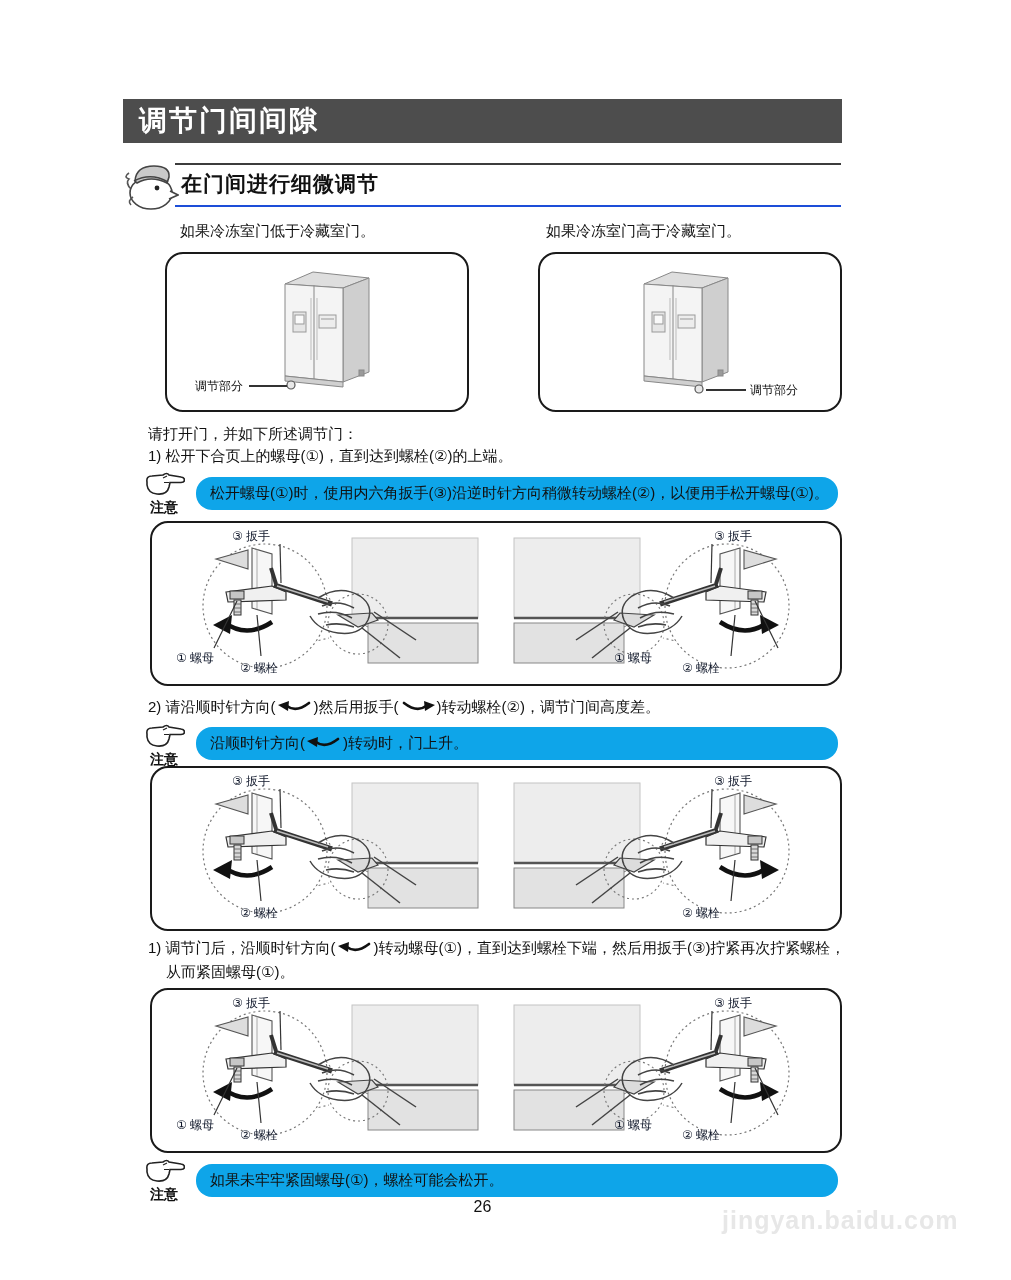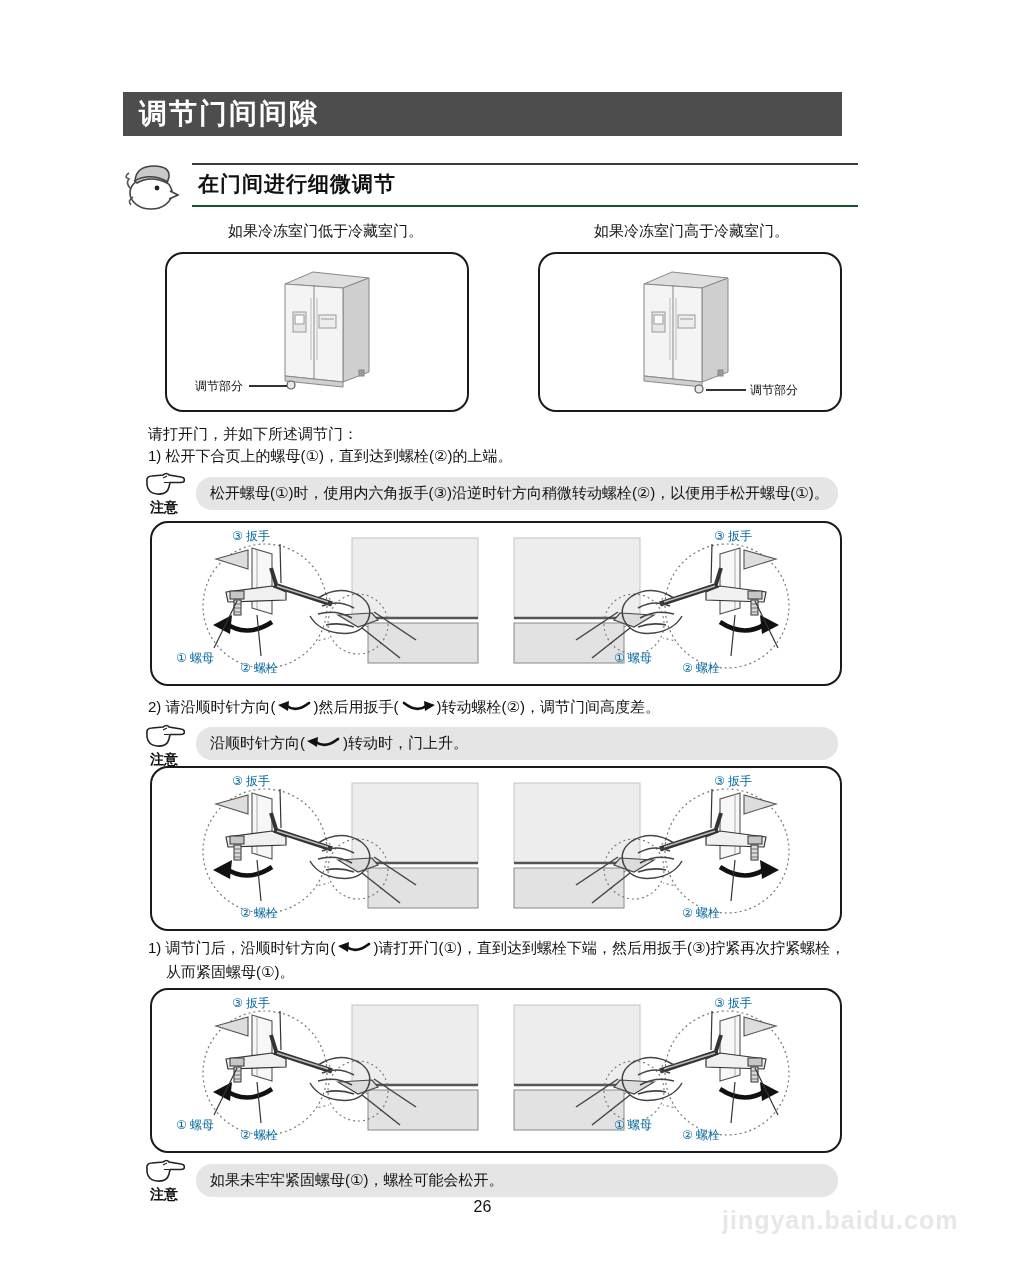--- a/index.html
+++ b/index.html
@@ -1,39 +1,39 @@
 <!DOCTYPE html>
 <html><head>
 <meta charset="utf-8">
 <style>
   html,body{margin:0;padding:0;background:#fff;}
   .page{position:relative;width:1011px;height:1280px;background:#ffffff;overflow:hidden;
         font-family:"Liberation Sans","DejaVu Sans",sans-serif;color:#111;}
   .abs{position:absolute;}
   
-  .hdr-bar{left:123px;top:92px;width:719px;height:44px;background:#4d4d4d;display:flex;align-items:center;}
+  .hdr-bar{left:123px;top:99px;width:719px;height:44px;background:#4d4d4d;display:flex;align-items:center;}
   .hdr-bar span{color:#fff;font-size:28px;font-weight:bold;letter-spacing:2px;padding-left:16px;}
   
-  .sec-block{left:192px;top:163px;width:660px;border-top:2px solid #3c3c3c;border-bottom:2px solid #14532d;
+  .sec-block{left:175px;top:163px;width:660px;border-top:2px solid #3c3c3c;border-bottom:2px solid #1d4ed8;
              padding:5px 0 7px 6px;}
   .sec-block span{font-size:21px;font-weight:bold;letter-spacing:1px;}
   
-  .cap{font-size:15px;margin-left:48px;}
+  .cap{font-size:15px;}
   .body-text{font-size:15px;line-height:22px;white-space:nowrap;}
   .arr{display:inline-block;vertical-align:-2px;margin:0 2px;}
   
   .rbox{border:2px solid #1a1a1a;border-radius:18px;background:#fff;}
   
   .note-ic{width:56px;text-align:center;}
   .note-ic .cap-lab{display:block;font-size:14px;font-weight:bold;margin-top:-2px;}
-  .note-box{background:#e5e5e5;border-radius:16px;padding:7px 14px;font-size:15px;white-space:nowrap;}
+  .note-box{background:#0ea5e9;border-radius:16px;padding:7px 14px;font-size:15px;white-space:nowrap;}
   
   .dbox{left:150px;width:688px;height:161px;}
   .dia-cell{position:absolute;top:5px;width:330px;height:150px;}
-  .dlabel{position:absolute;font-size:12px;white-space:nowrap;color:#0369a1;}
+  .dlabel{position:absolute;font-size:12px;white-space:nowrap;color:#0f172a;}
   
   .fr-box{width:300px;height:156px;text-decoration:underline;}
   .fr-label{position:absolute;font-size:12px;white-space:nowrap;}
   .fr-line{position:absolute;height:1.5px;background:#333;}
   
   .pgnum{left:123px;top:1198px;width:719px;text-align:center;font-size:16px;}
   
   .wm{color:#e4e4e4;}
   .wm-row{left:720px;top:1148px;display:flex;align-items:center;gap:6px;}
   .wm-logo{font-size:46px;font-weight:bold;letter-spacing:1px;}
@@ -324,21 +324,21 @@
     <line x1="101" y1="128" x2="97" y2="87" stroke="#333" stroke-width="1.2"></line>
 
   </g>
         </svg><span class="dlabel" style="left: 212px; top: 0px;">③ 扳手</span><span class="dlabel" style="left: 180px; top: 132px;">② 螺栓</span></div>
     </div>
 
   <div class="abs body-text" style="left:148px;top:937px;">
     <span>1) 调节门后，沿顺时针方向(</span><span class="arr"><svg width="34" height="14" viewBox="0 0 34 14">
           <path d="M31,3 Q18,13 9,6" fill="none" stroke="#111" stroke-width="2.6" stroke-linecap="round"></path>
           <polygon points="11,1 0,5 10,11" fill="#111"></polygon>
-        </svg></span><span>)请打开门(①)，直到达到螺栓下端，然后用扳手(③)拧紧再次拧紧螺栓，</span>
+        </svg></span><span>)转动螺母(①)，直到达到螺栓下端，然后用扳手(③)拧紧再次拧紧螺栓，</span>
   </div>
   <div class="abs body-text" style="left:166px;top:961px;">从而紧固螺母(①)。</div>
 
   <div class="abs rbox dbox" style="top:988px;">
       <div class="dia-cell" style="left: 8px;"><svg width="330" height="150" viewBox="0 0 330 150">
           <g>
 
     <rect x="192" y="10" width="126" height="80" fill="#ededed" stroke="#c4c4c4"></rect>
     <line x1="192" y1="90" x2="318" y2="90" stroke="#555" stroke-width="2.4"></line>
     <rect x="208" y="95" width="110" height="40" fill="#e2e2e2" stroke="#888"></rect>

